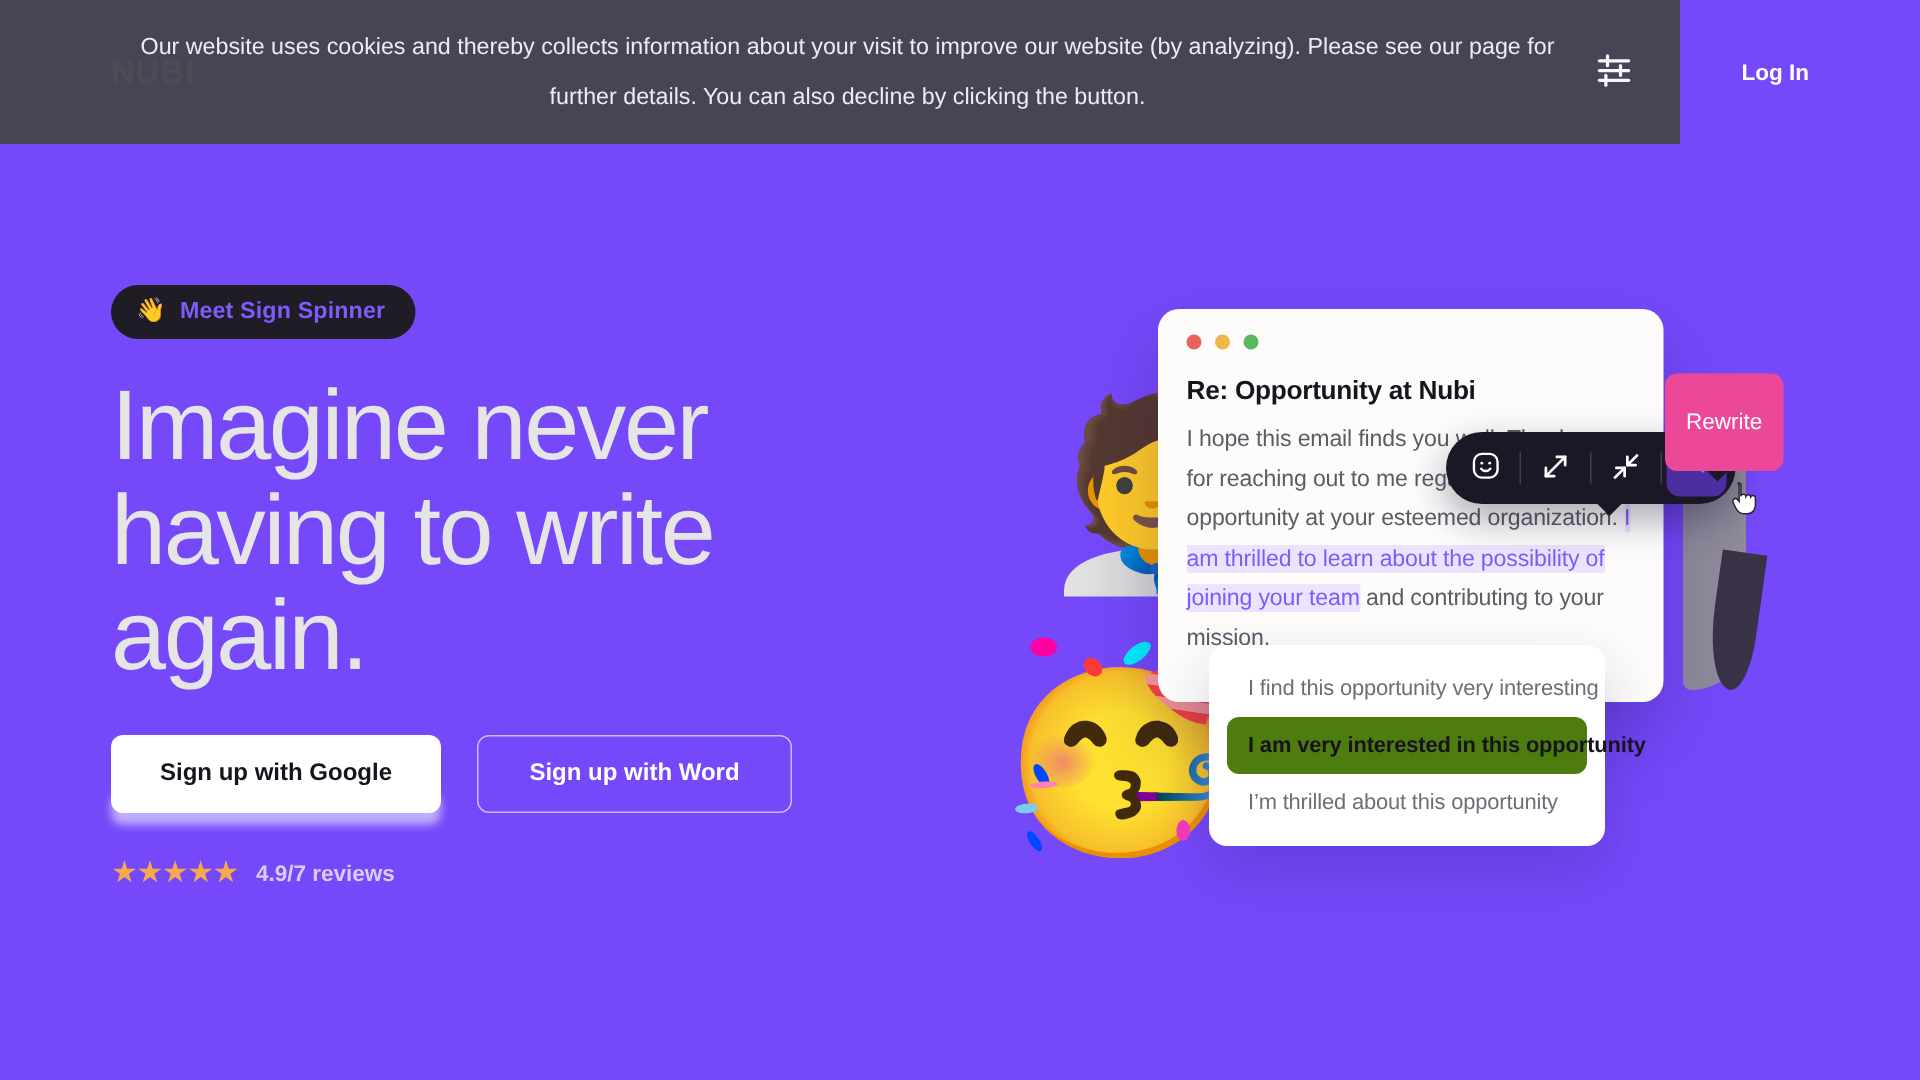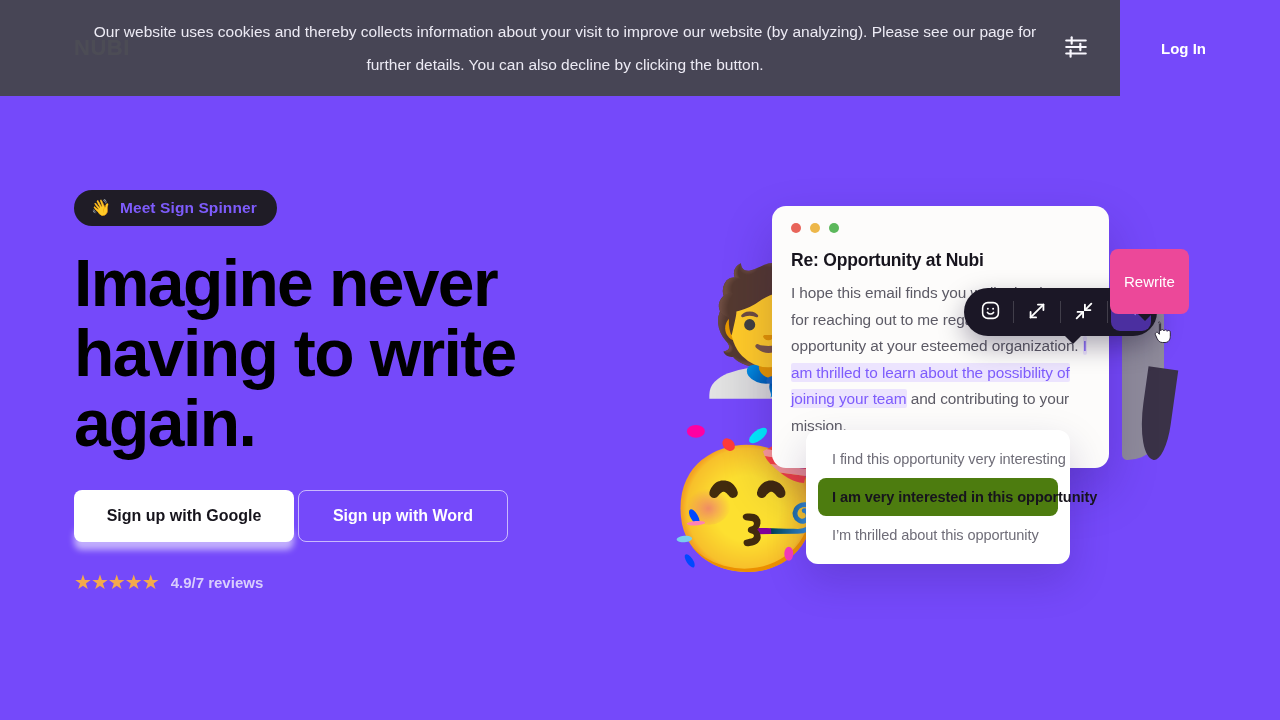--- a/index.html
+++ b/index.html
@@ -101,31 +101,31 @@
     font-size: 16px;
     line-height: 1;
   }
   .hero-badge-label {
     color: #7e5cfc;
     font-size: 15.5px;
     font-weight: 700;
     letter-spacing: 0.1px;
   }
   .hero-title {
-    color: #000000;
+    color: #e5e5e5;
     font-size: 66px;
     line-height: 70px;
-    font-weight: 700;
+    font-weight: 400;
     letter-spacing: -1.6px;
     max-width: 470px;
     margin-bottom: 32px;
   }
   .hero-cta-row {
     display: flex;
-    gap: 4px;
+    gap: 24px;
     align-items: flex-start;
     margin-bottom: 30px;
   }
   .btn-google-wrap { position: relative; }
   .btn-google {
     display: block;
     background: #ffffff;
     color: #16141c;
     border: none;
     border-radius: 8px;

